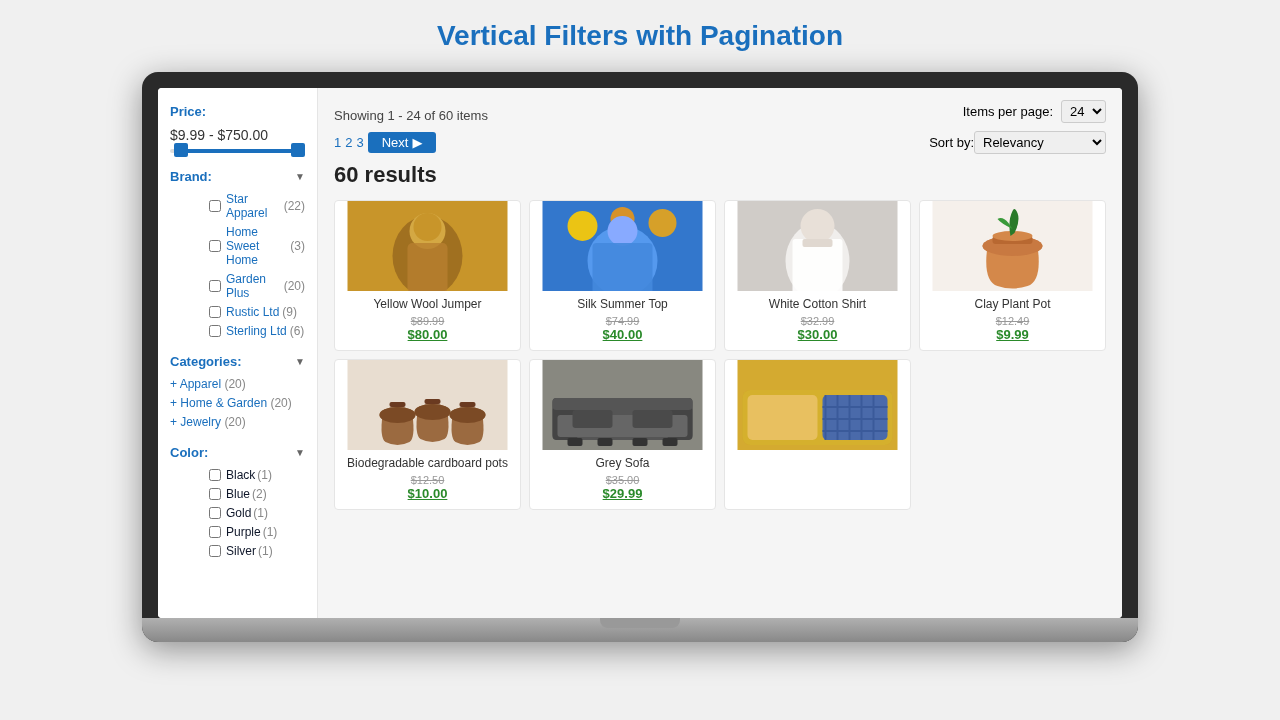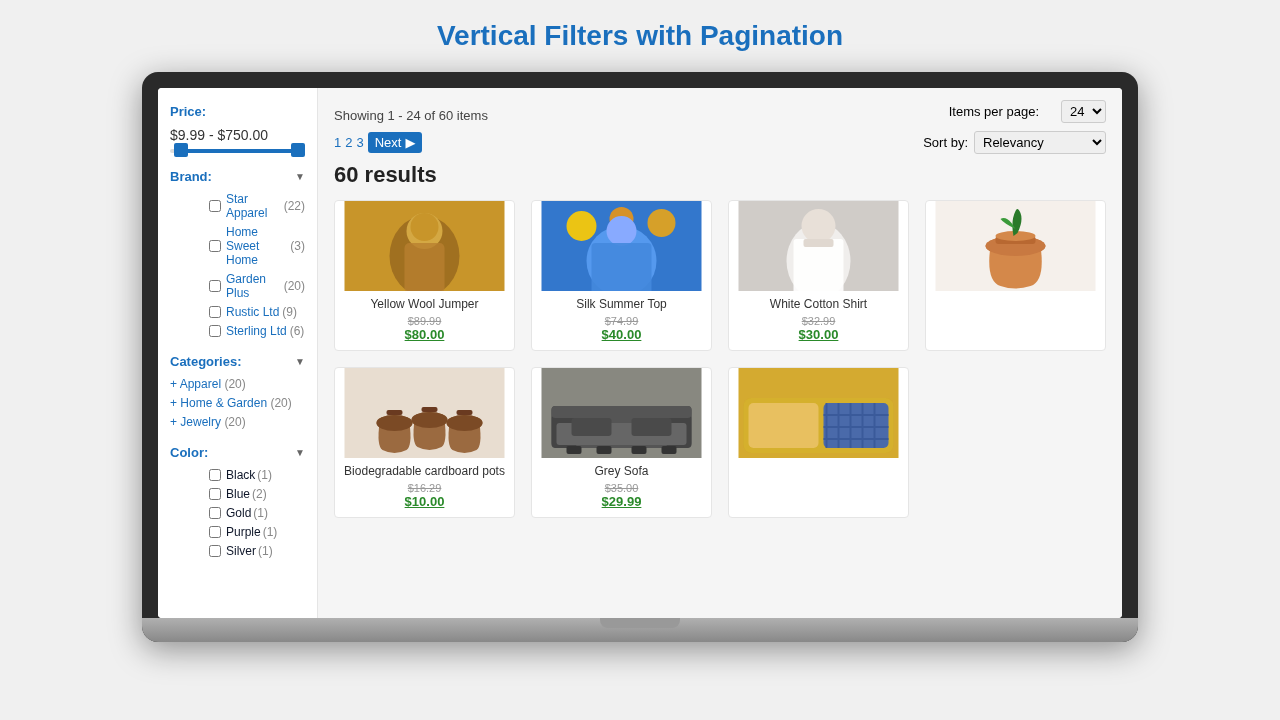--- a/index.html
+++ b/index.html
@@ -162,33 +162,32 @@
       margin-bottom: 8px;
     }
     .showing-text {
       font-size: 13px;
       color: #444;
     }
     .items-per-page {
       display: flex;
       align-items: center;
       font-size: 13px;
-      gap: 22px;
+      gap: 8px;
     }
     .items-per-page select {
       font-size: 13px;
       padding: 2px 4px;
       border: 1px solid #ccc;
       border-radius: 3px;
     }
     .sort-bar {
       display: flex;
       align-items: center;
       font-size: 13px;
-      gap: 6px;
     }
     .sort-bar select {
       font-size: 13px;
       padding: 2px 4px;
       border: 1px solid #ccc;
       border-radius: 3px;
     }
     .pagination-row {
       display: flex;
       justify-content: space-between;
@@ -203,21 +202,21 @@
     }
     .pagination .page-num {
       color: #1a6fbd;
       cursor: pointer;
       text-decoration: none;
     }
     .pagination .next-btn {
       background: #1a6fbd;
       color: #fff;
       border: none;
-      padding: 3px 7px;
+      padding: 3px 14px;
       border-radius: 3px;
       cursor: pointer;
       font-size: 13px;
       display: flex;
       align-items: center;
       gap: 4px;
     }
     .right-controls {
       display: flex;
       align-items: center;
@@ -227,21 +226,21 @@
       font-size: 22px;
       font-weight: bold;
       color: #222;
       margin-bottom: 12px;
     }
 
     
     .product-grid {
       display: grid;
       grid-template-columns: repeat(4, 1fr);
-      gap: 16px;
+      gap: 8px;
     }
     .product-card {
       background: #fff;
       border: 1px solid #e5e5e5;
       border-radius: 4px;
       overflow: hidden;
       text-align: center;
     }
     .product-info {
       padding: 6px 8px 8px;
@@ -479,41 +478,46 @@
           <svg class="prod-img" viewBox="0 0 160 90">
             <rect width="160" height="90" fill="#f5f0eb"></rect>
             <ellipse cx="80" cy="45" rx="30" ry="10" fill="#c87941"></ellipse>
             <path d="M55 45 Q50 80 65 85 Q80 90 95 85 Q110 80 105 45 Z" fill="#d4884a"></path>
             <ellipse cx="80" cy="45" rx="30" ry="10" fill="#c87941"></ellipse>
             <rect x="60" y="35" width="40" height="8" rx="3" fill="#b86831"></rect>
             <ellipse cx="80" cy="35" rx="20" ry="5" fill="#d4884a"></ellipse>
             <path d="M78 35 Q75 20 80 10 Q82 5 85 12 Q88 20 82 32" fill="#2a7a2a"></path>
             <path d="M80 28 Q68 22 65 18 Q70 15 76 22" fill="#3a9a3a"></path>
           </svg>
+          <div class="product-info">
+            <div class="product-name">Clay Plant Pot</div>
+            <div class="product-price-old">$12.49</div>
+            <div class="product-price-new">$9.99</div>
+          </div>
         </div>
 
         <div class="product-card">
           <svg class="prod-img" viewBox="0 0 160 90">
             <rect width="160" height="90" fill="#e8ddd0"></rect>
             <ellipse cx="50" cy="55" rx="18" ry="8" fill="#8B5a30"></ellipse>
             <path d="M35 55 Q32 78 38 82 Q50 88 62 82 Q68 78 65 55 Z" fill="#9B6a40"></path>
             <ellipse cx="50" cy="55" rx="18" ry="8" fill="#7B4a25"></ellipse>
             <ellipse cx="85" cy="52" rx="18" ry="8" fill="#8B5a30"></ellipse>
             <path d="M70 52 Q67 75 73 79 Q85 85 97 79 Q103 75 100 52 Z" fill="#9B6a40"></path>
             <ellipse cx="85" cy="52" rx="18" ry="8" fill="#7B4a25"></ellipse>
             <ellipse cx="120" cy="55" rx="18" ry="8" fill="#8B5a30"></ellipse>
             <path d="M105 55 Q102 78 108 82 Q120 88 132 82 Q138 78 135 55 Z" fill="#9B6a40"></path>
             <ellipse cx="120" cy="55" rx="18" ry="8" fill="#7B4a25"></ellipse>
             <rect x="42" y="42" width="16" height="5" rx="2" fill="#6a3a20"></rect>
             <rect x="77" y="39" width="16" height="5" rx="2" fill="#6a3a20"></rect>
             <rect x="112" y="42" width="16" height="5" rx="2" fill="#6a3a20"></rect>
           </svg>
           <div class="product-info">
             <div class="product-name">Biodegradable cardboard pots</div>
-            <div class="product-price-old">$16.29</div>
+            <div class="product-price-old">$12.50</div>
             <div class="product-price-new">$10.00</div>
           </div>
         </div>
 
         <div class="product-card">
           <svg class="prod-img" viewBox="0 0 160 90">
             <rect width="160" height="90" fill="#888880"></rect>
             <rect x="10" y="45" width="140" height="35" rx="5" fill="#555"></rect>
             <rect x="10" y="38" width="25" height="42" rx="4" fill="#444"></rect>
             <rect x="125" y="38" width="25" height="42" rx="4" fill="#444"></rect>

